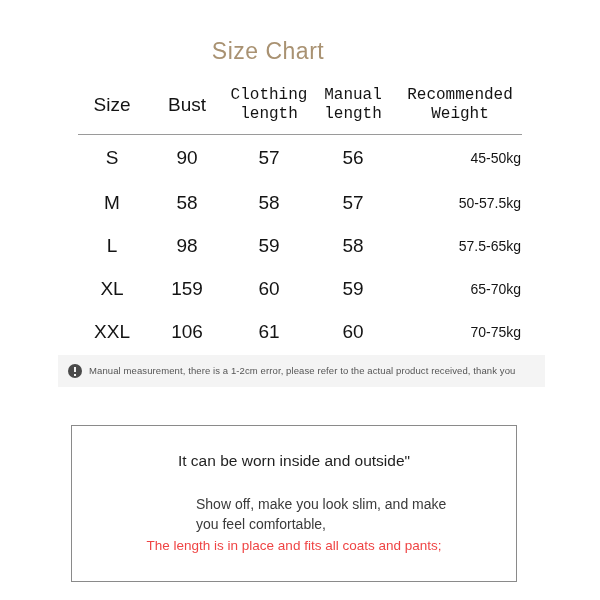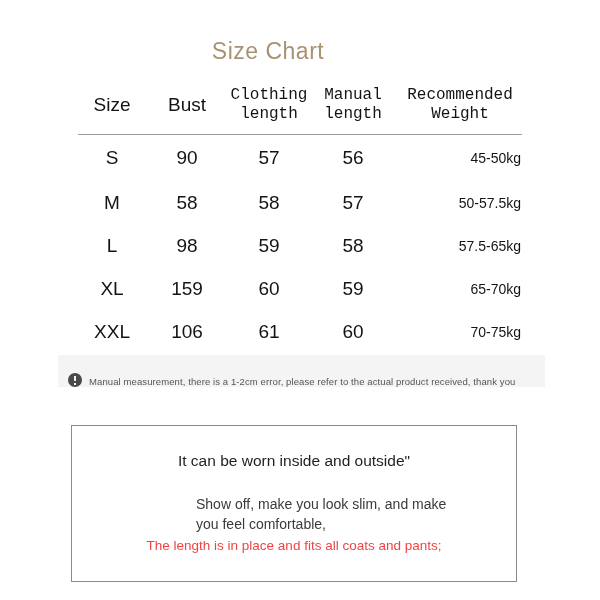--- a/index.html
+++ b/index.html
@@ -96,21 +96,21 @@
 
   
   .notice {
     position: absolute;
     left: 58px;
     top: 355px;
     width: 487px;
     height: 32px;
     background: #f4f4f4;
     display: flex;
-    align-items: flex-end;
+    align-items: center;
     padding: 0 0 0 10px;
     box-sizing: border-box;
   }
   .notice-icon {
     flex: 0 0 auto;
     width: 14px;
     height: 14px;
     border-radius: 50%;
     background: #4a4a4a;
     position: relative;

